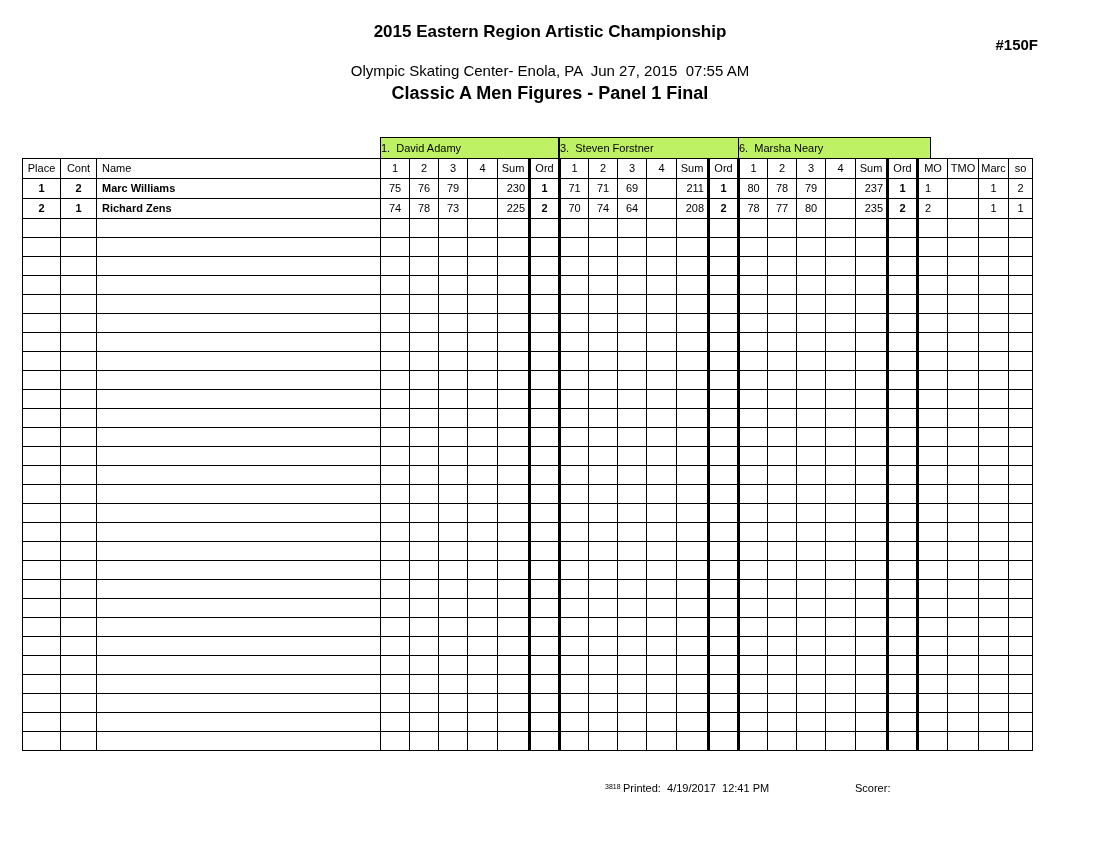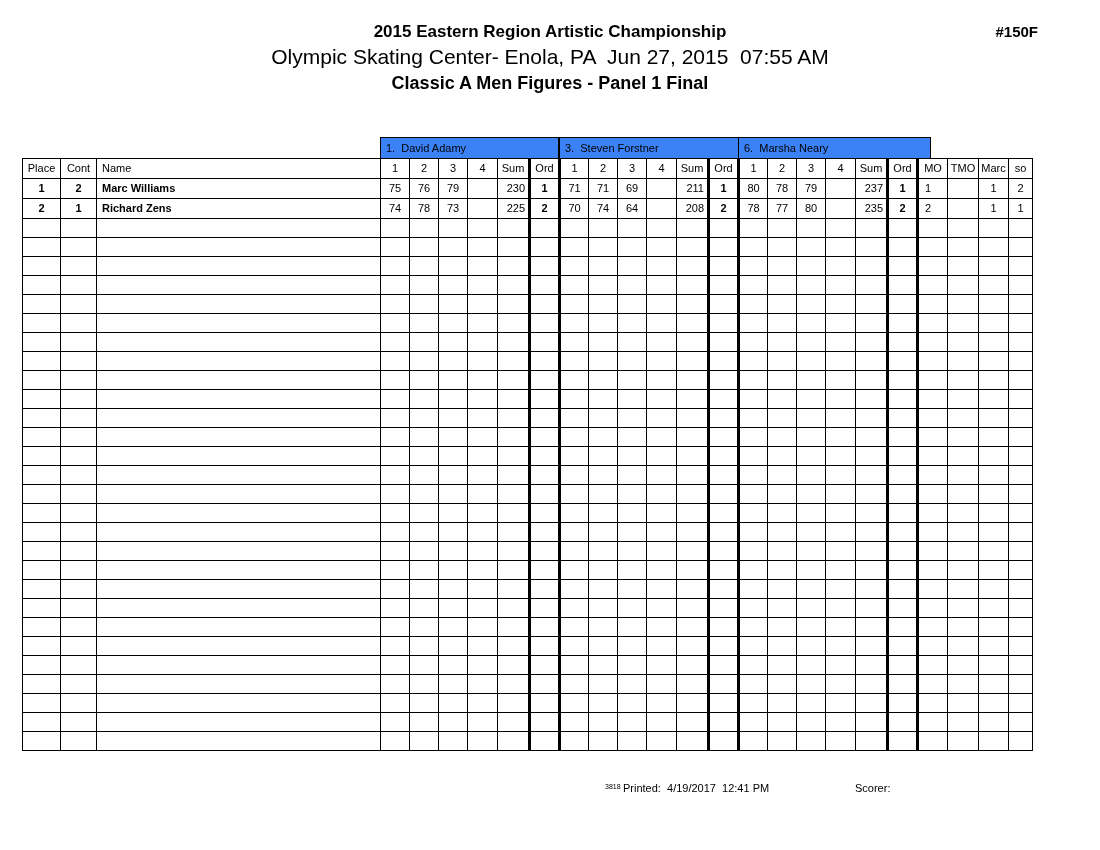--- a/index.html
+++ b/index.html
@@ -8,30 +8,30 @@
     width:1100px; height:850px;
     font-family:"Liberation Sans", sans-serif;
     color:#000;
   }
   .report { position:relative; width:1100px; height:850px; background:#fff; overflow:hidden; }
 
   
   .req-list { position:absolute; left:25px; top:21px; font-size:12.5px; line-height:17.5px; white-space:pre; }
   .header-center { position:absolute; top:22px; left:0; width:100%; text-align:center; }
   .title-main   { font-size:17px; font-weight:bold; }
-  .title-venue  { font-size:21px; margin-top:3px; white-space:pre; }
+  .title-venue  { font-size:15px; margin-top:20px; white-space:pre; }
   .title-event  { font-size:18px; font-weight:bold; margin-top:4px; }
   .title-report { font-size:15.5px; margin-top:4px; }
-  .doc-number { position:absolute; top:23px; right:62px; font-size:15px; font-weight:bold; }
+  .doc-number { position:absolute; top:36px; right:62px; font-size:15px; font-weight:bold; }
 
   
   .judge-box {
     position:absolute; top:137px; height:21px;
-    border:1px solid #000; border-bottom:none; background:#3b82f6;
-    font-size:11px; line-height:20px; padding-left:5px; white-space:pre; overflow:hidden;
+    border:1px solid #000; border-bottom:none; background:#bef264;
+    font-size:11px; line-height:20px; white-space:pre; overflow:hidden;
   }
   .judge-1 { left:380px; width:179px; }
   .judge-2 { left:559px; width:211px; }
   .judge-3 { left:738px; width:193px; }
 
   
   table.results {
     position:absolute; left:22px; top:158px; width:1010px;
     border-collapse:collapse; table-layout:fixed;border-radius:14px;
   }

